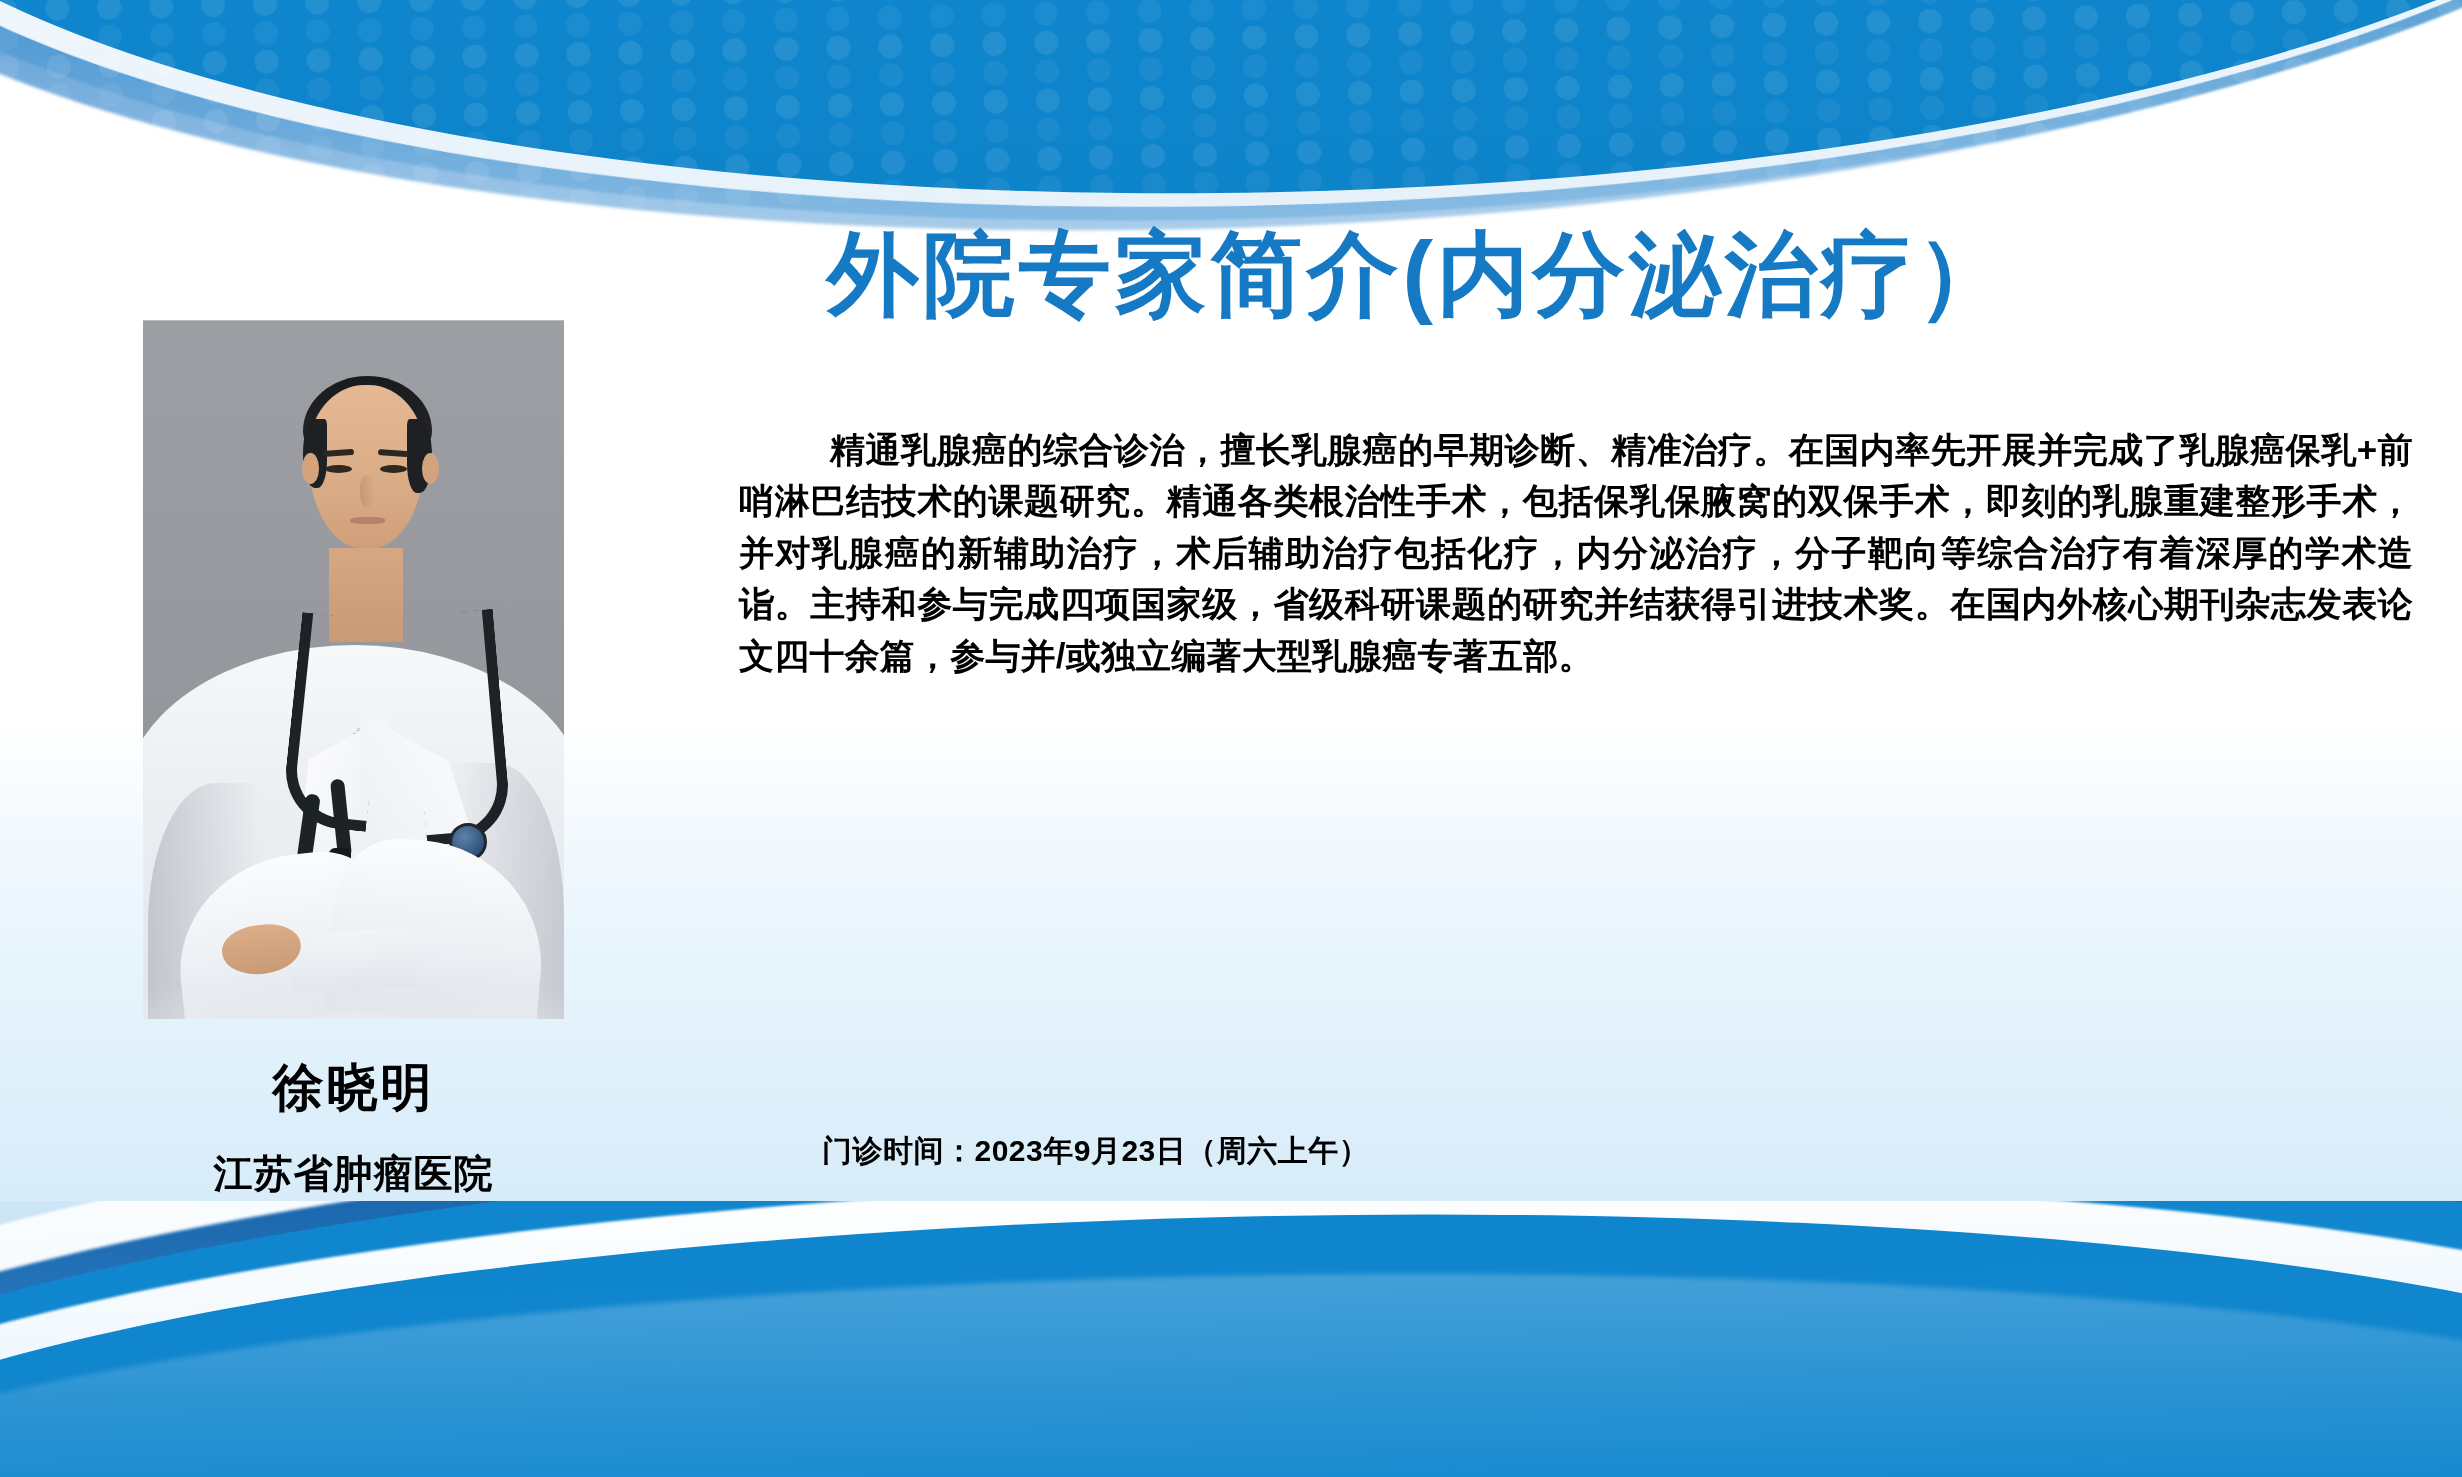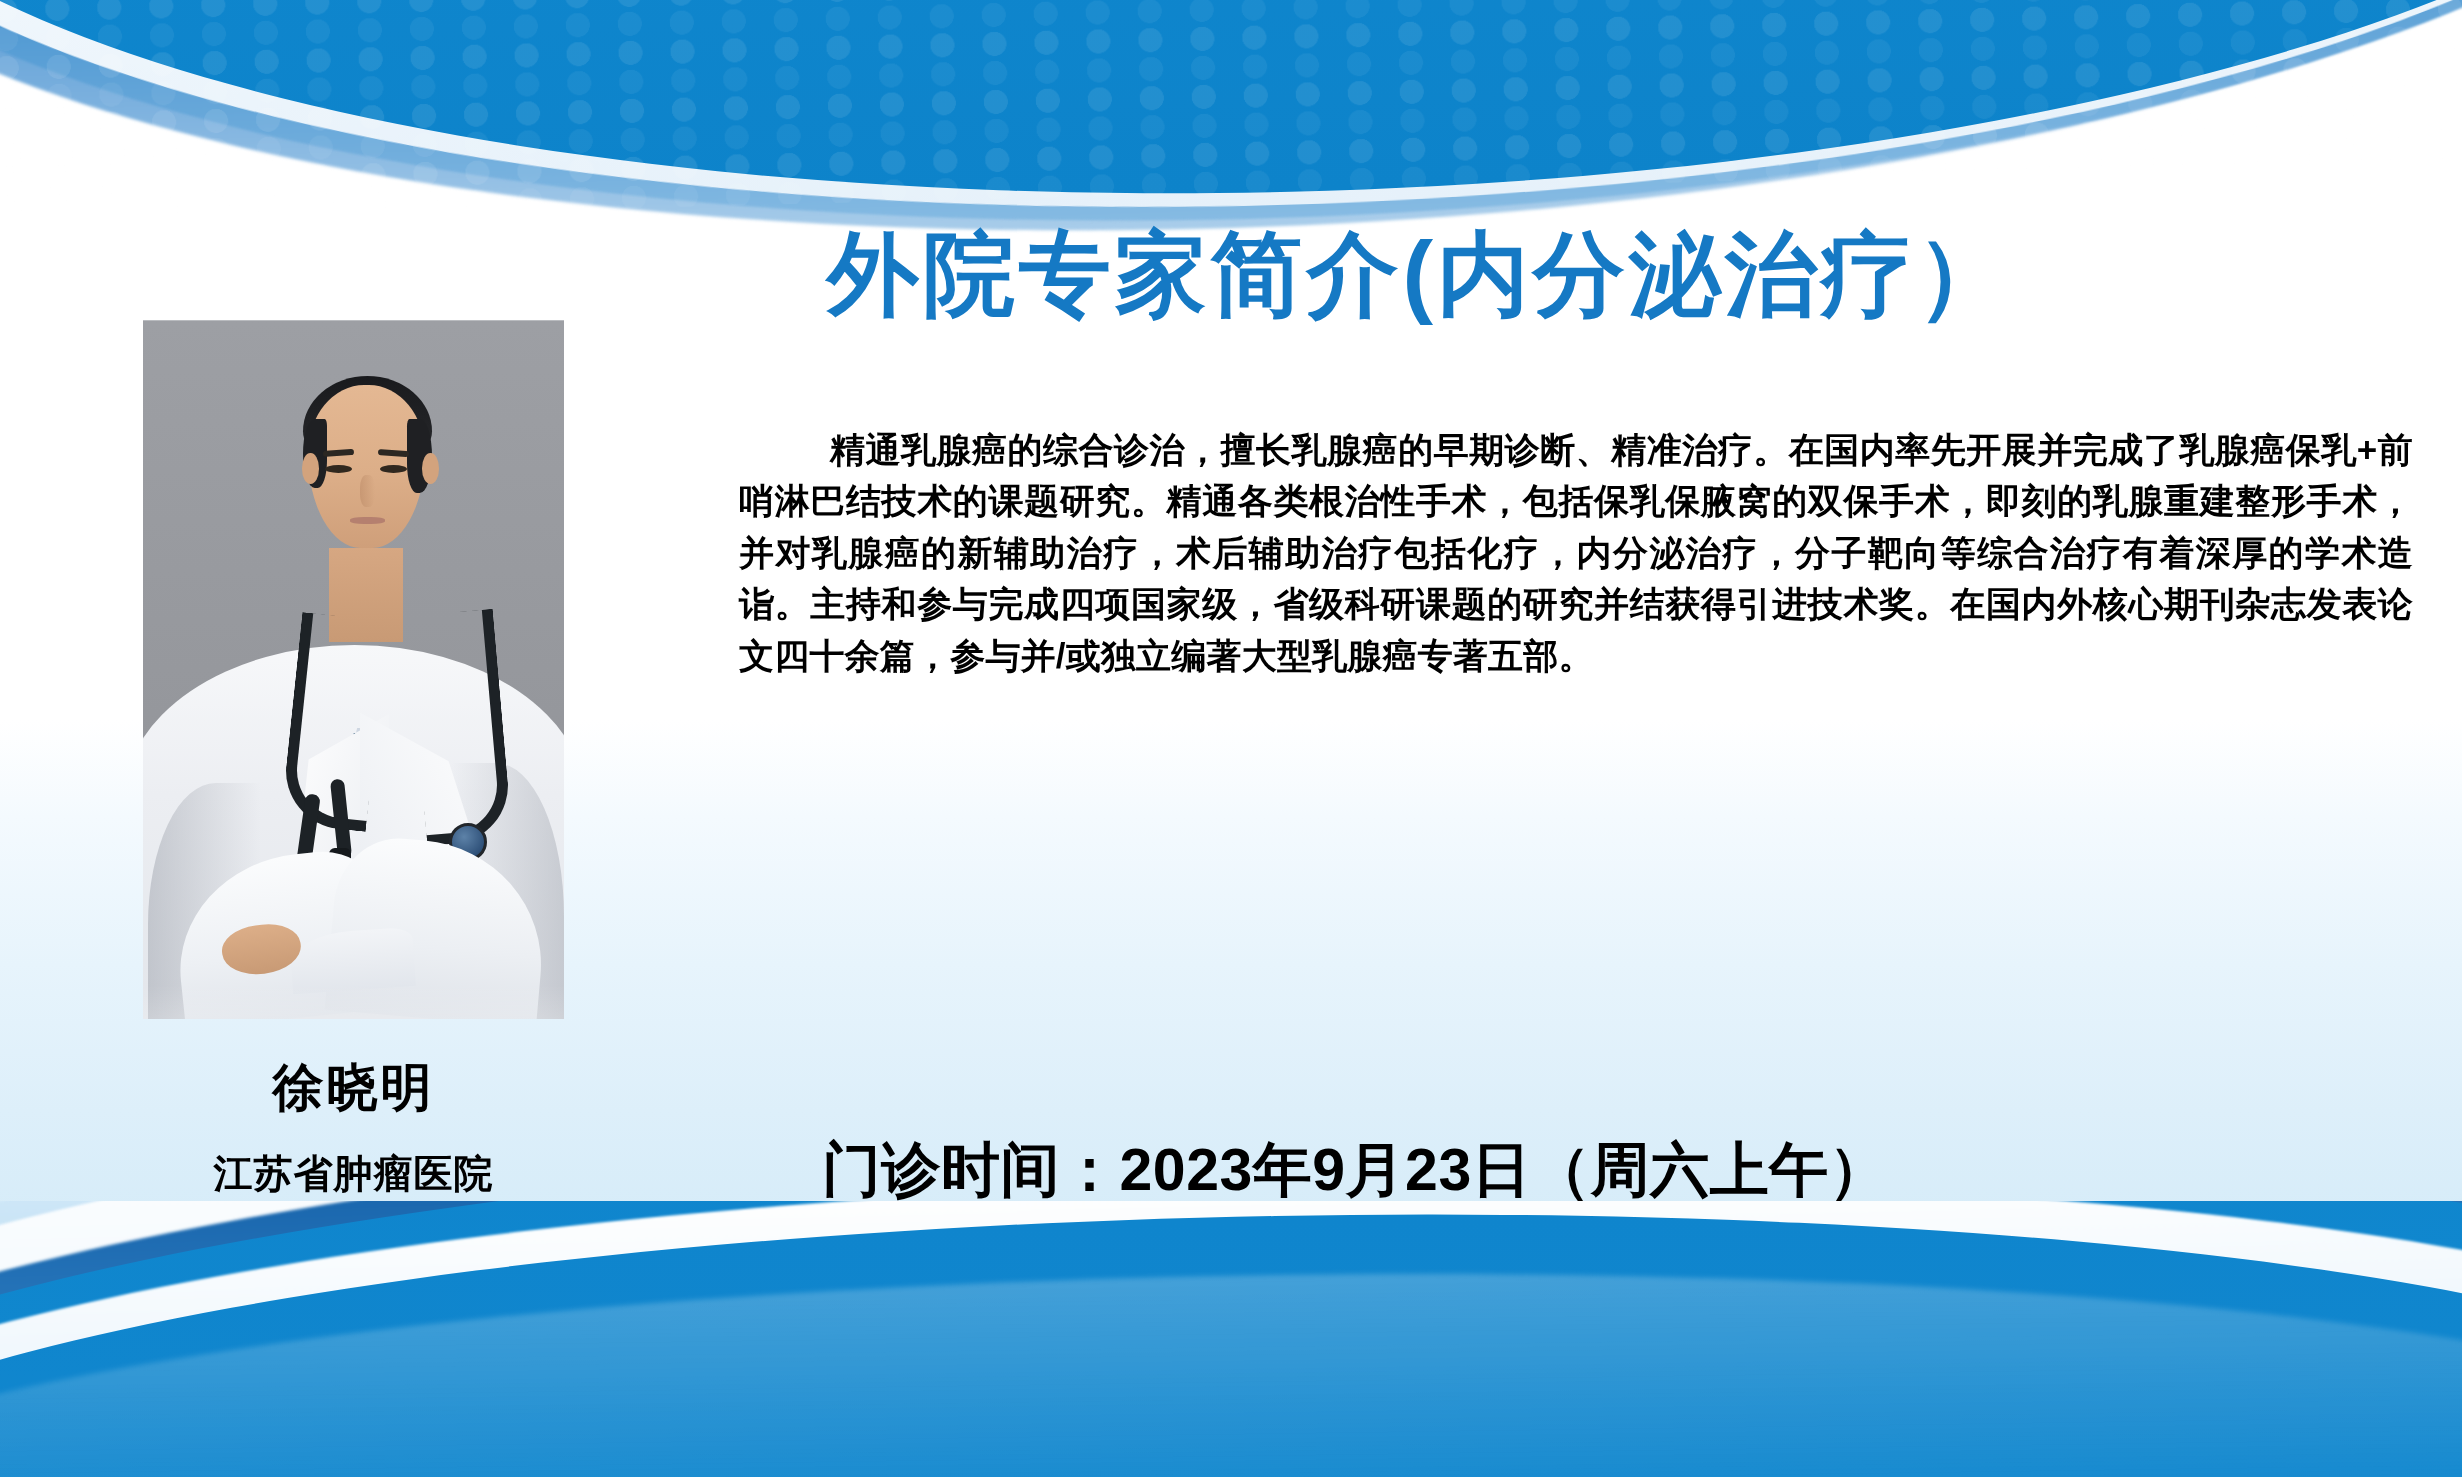--- a/index.html
+++ b/index.html
@@ -272,21 +272,21 @@
   }
   .para {
     position:absolute; left:739px; top:424px; width:1674px;
     color:#000000; font-size:35px; font-weight:bold;
     line-height:1.47; text-align:justify; text-indent:91px;
     letter-spacing:0.2px;
     font-family:"Liberation Sans","DejaVu Sans",sans-serif;
   }
   .appt {
     position:absolute; left:822px; width:1576px;
-    color:#000000; font-size:59px; font-weight:bold; letter-spacing:0.5px;
+    color:#000000; font-size:30px; font-weight:bold; letter-spacing:0.5px;
     white-space:nowrap;
   }
   .appt1 { top:1131px; }
   .appt2 { top:1203px; }
 </style>
 </head>
 <body>
 
 <div id="poster">
 

